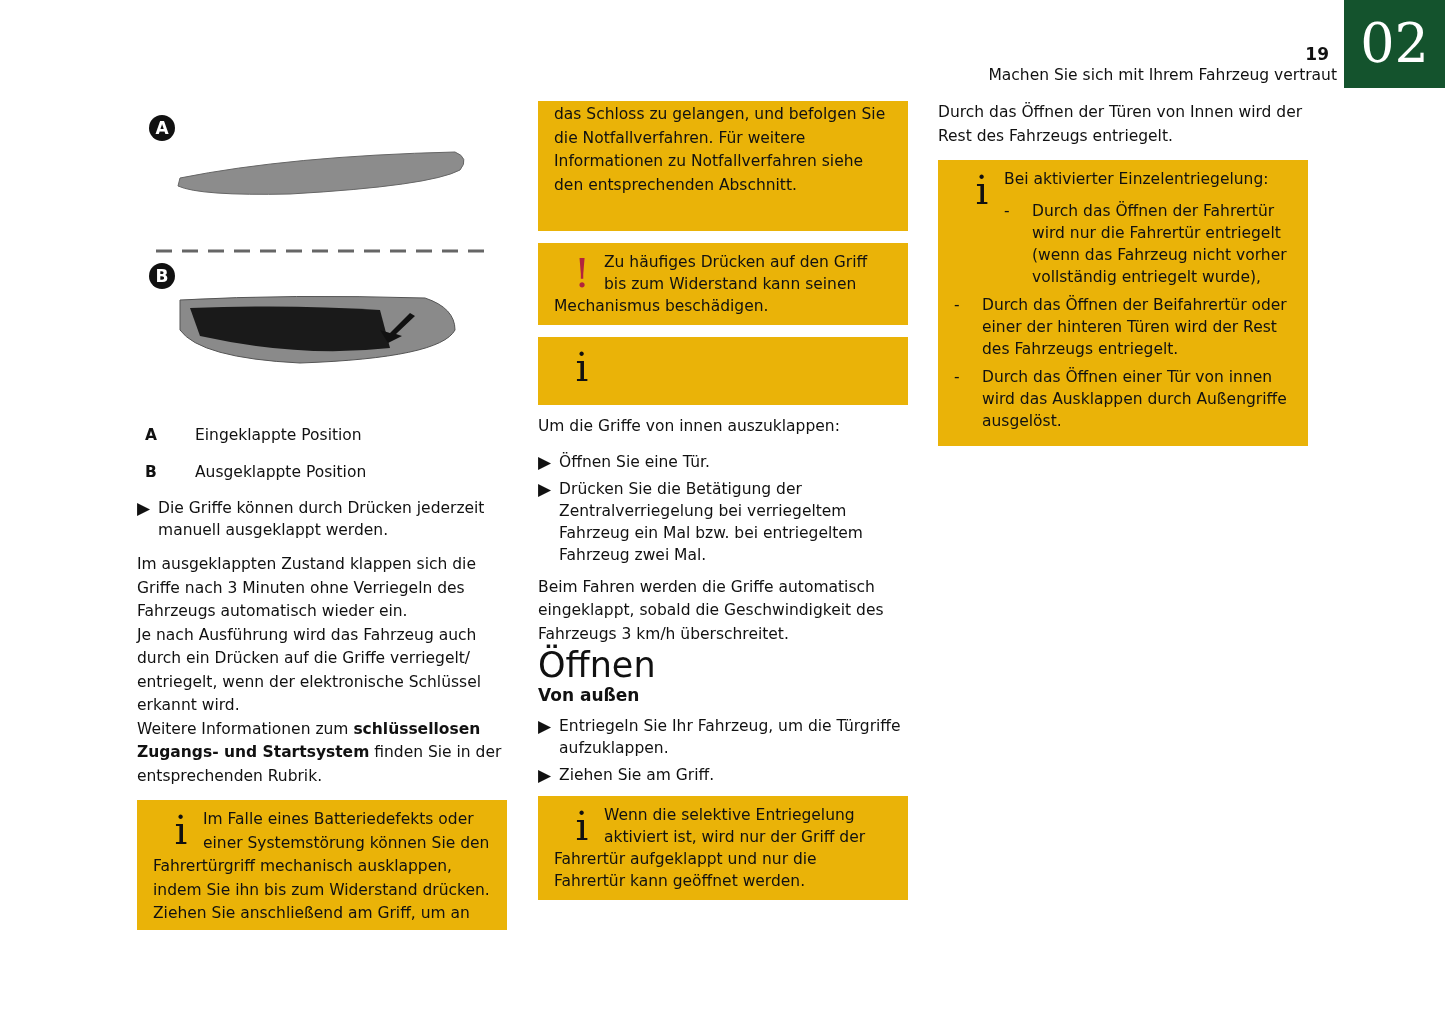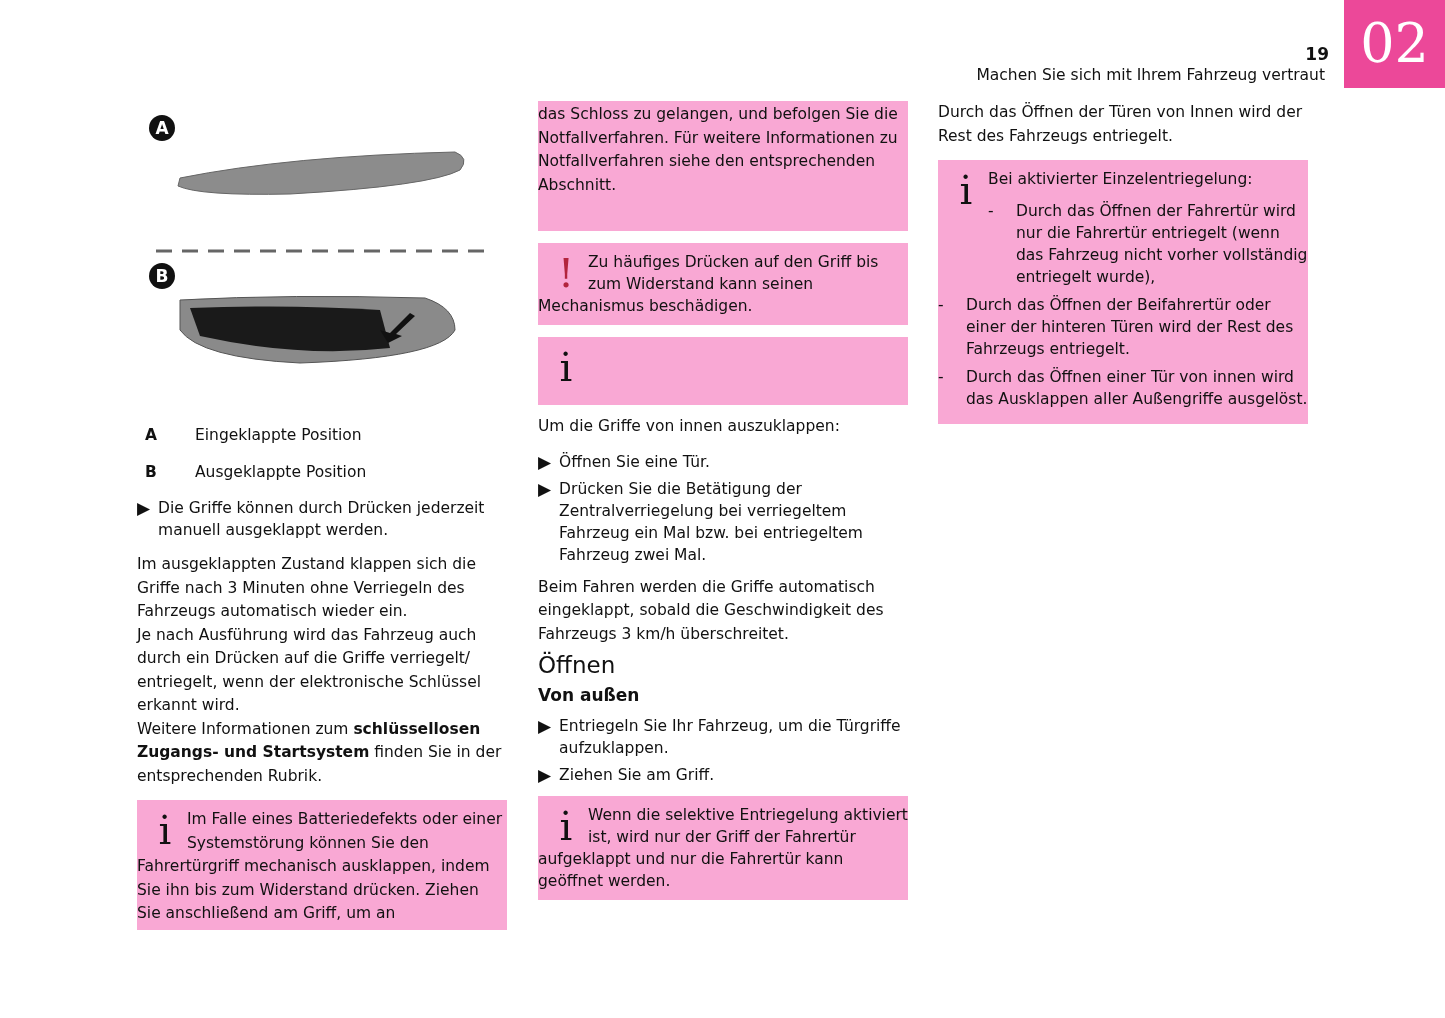--- a/index.html
+++ b/index.html
@@ -1,32 +1,32 @@
 <!DOCTYPE html>
 <html><head>
 <meta charset="utf-8">
 <style>
   html, body { margin:0; padding:0; }
   body { width:1445px; height:1018px; background:#ffffff; position:relative; overflow:hidden;
          font-family:"DejaVu Sans", sans-serif; color:#111; font-size:15.5px; }
   .abs { position:absolute; }
-  .chapter-box { left:1344px; top:0; width:101px; height:88px; background:#ec4899; color:#fff;
+  .chapter-box { left:1344px; top:0; width:101px; height:88px; background:#14532d; color:#fff;
                  font-family:"DejaVu Serif", serif; font-size:54px; font-weight:300; text-align:center; line-height:88px; }
   .page-num { right:116px; top:44px; font-weight:bold; font-size:17px; }
-  .chapter-title { right:120px; top:66px; font-size:15.5px; }
+  .chapter-title { right:108px; top:66px; font-size:15.5px; }
   .col { position:absolute; line-height:23.5px; }
-  .box { background:#f9a8d4; padding:8px 0; box-sizing:border-box; }
+  .box { background:#eab308; padding:8px 16px; box-sizing:border-box; }
   .ico { float:left; font-family:"DejaVu Serif", serif; font-size:40px; line-height:36px; width:36px; margin:4px 4px 0 10px; text-align:center; }
   .ico.warn { color:#b2243d; }
   .bul { display:flex; gap:8px; line-height:22px; margin-bottom:5px; }
   .tri { font-size:17px; line-height:22px; }
   .dash { display:flex; }
   .dash span:first-child { width:28px; flex:none; }
   p { margin:0; }
-  h2 { font-weight:normal; font-size:23px; margin:8px 0 6px; }
+  h2 { font-weight:normal; font-size:35px; margin:8px 0 6px; }
   h3 { font-size:17px; margin:4px 0 8px; font-weight:bold; }
   .label-row { display:flex; margin-bottom:13px; }
   .label-row b { width:58px; }
 </style>
 </head>
 <body>
 
 <div class="abs chapter-box">02</div>
 <div class="abs page-num">19</div>
 <div class="abs chapter-title">Machen Sie sich mit Ihrem Fahrzeug vertraut</div>
@@ -99,16 +99,16 @@
     <div class="dash" style="margin-left:42px;margin-bottom:6px">
         <span>-</span>
         <span>Durch das Öffnen der Fahrertür wird nur die Fahrertür entriegelt (wenn das Fahrzeug nicht vorher vollständig entriegelt wurde),</span>
       </div>
     <div class="dash" style="clear:both;margin-bottom:6px">
         <span>-</span>
         <span>Durch das Öffnen der Beifahrertür oder einer der hinteren Türen wird der Rest des Fahrzeugs entriegelt.</span>
       </div>
     <div class="dash" style="margin-bottom:6px">
         <span>-</span>
-        <span>Durch das Öffnen einer Tür von innen wird das Ausklappen aller Außengriffe ausgelöst.</span>
+        <span>Durch das Öffnen einer Tür von innen wird das Ausklappen durch Außengriffe ausgelöst.</span>
       </div>
   </div>
 </div>
 
 </body></html>

